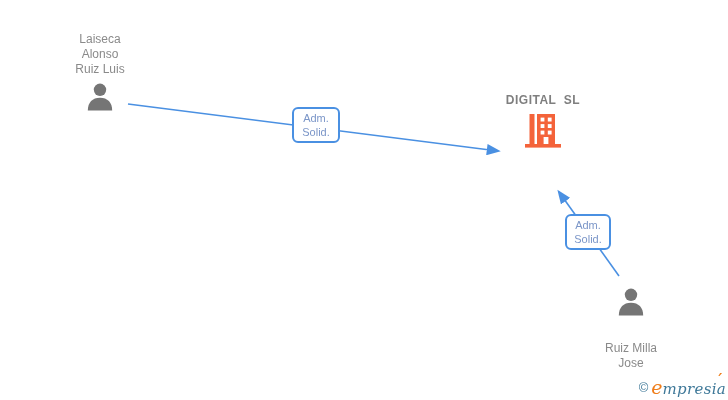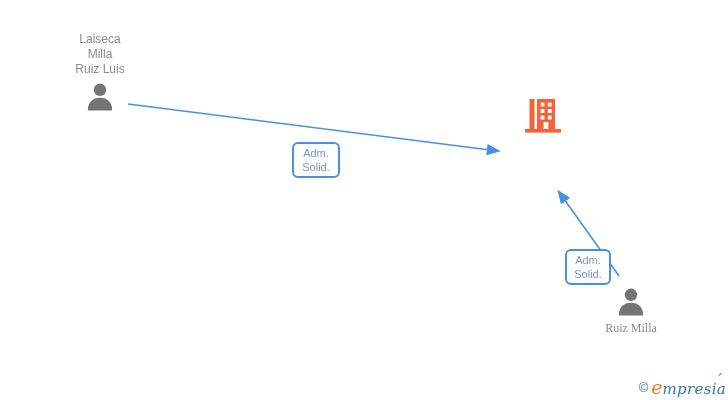--- a/index.html
+++ b/index.html
@@ -50,33 +50,32 @@
     background: #ffffff;
     border: 2px solid var(--arrow-blue, #4a90e2);
     border-radius: 6px;
     font-size: 11px;
     line-height: 14px;
     color: var(--label-text, #7b96c8);
     text-align: center;
     display: flex;
     flex-direction: column;
     justify-content: center;
-    margin-top: 35px;
   }
   .edge-label span { display: block; }
 
   #edge1-label { left: 292px; top: 107px; width: 48px; height: 36px; }
   #edge2-label { left: 565px; top: 214px; width: 46px; height: 36px; }
 
   #person1 { left: 43px;  top: 32px;  width: 114px; }
   #person1 .icon-wrap { margin-top: 5px; }
   #company { left: 483px; top: 93px;  width: 120px; }
   #company .icon-wrap { margin-top: 3px; }
   #person2 { left: 574px; top: 287px; width: 114px; }
-  #person2 .node-label { margin-top: 1px; font-family: Liberation Serif, serif; }
+  #person2 .node-label { margin-top: 21px; }
 
   .person-glyph path, .person-glyph circle { fill: var(--icon-gray, #757575); }
   .building-glyph .b-solid { fill: var(--company-orange, #f4633a); }
   .building-glyph .b-hole  { fill: #ffffff; }
 
   #watermark {
     position: absolute;
     right: 2px; bottom: 2px;
     z-index: 4;
     font-family: "DejaVu Serif", serif;
@@ -119,33 +118,34 @@
         <path d="M0,0 L10,4 L0,8 Z"></path>
       </marker>
     </defs>
     <line class="edge-line" x1="128" y1="104" x2="498" y2="151" marker-end="url(#arrowhead)"></line>
     <line class="edge-line" x1="619" y1="276" x2="559" y2="192" marker-end="url(#arrowhead)"></line>
   </svg>
 
   <div class="node person" id="person1">
     <div class="node-label">
       <span>Laiseca</span>
-      <span>Milla</span>
+      <span>Alonso</span>
       <span>Ruiz Luis</span>
     </div>
     <span class="icon-wrap">
       <svg class="person-glyph" width="30" height="29" viewBox="0 0 30 29">
         <circle cx="15" cy="7.8" r="6.2"></circle>
         <path d="M15,15.8 C7.5,15.8 2.8,20.4 2.8,28.6 L27.2,28.6 C27.2,20.4 22.5,15.8 15,15.8 Z"></path>
       </svg>
     </span>
   </div>
 
   <div class="node company" id="company">
     <div class="node-label">
+      <span>DIGITAL  SL</span>
     </div>
     <span class="icon-wrap">
       <svg class="building-glyph" width="38" height="37" viewBox="0 0 38 37">
         <rect class="b-solid" x="1" y="33" width="36" height="3.6"></rect>
         <rect class="b-solid" x="5.5" y="3" width="5" height="30"></rect>
         <rect class="b-solid" x="13" y="3" width="18" height="30"></rect>
         <rect class="b-hole" x="16.6" y="6.6" width="3.8" height="3.9"></rect>
         <rect class="b-hole" x="23.8" y="6.6" width="3.8" height="3.9"></rect>
         <rect class="b-hole" x="16.6" y="13.1" width="3.8" height="3.9"></rect>
         <rect class="b-hole" x="23.8" y="13.1" width="3.8" height="3.9"></rect>
@@ -158,20 +158,21 @@
 
   <div class="node person" id="person2">
     <span class="icon-wrap">
       <svg class="person-glyph" width="30" height="29" viewBox="0 0 30 29">
         <circle cx="15" cy="7.8" r="6.2"></circle>
         <path d="M15,15.8 C7.5,15.8 2.8,20.4 2.8,28.6 L27.2,28.6 C27.2,20.4 22.5,15.8 15,15.8 Z"></path>
       </svg>
     </span>
     <div class="node-label">
       <span>Ruiz Milla</span>
+      <span>Jose</span>
     </div>
   </div>
 
   <div class="edge-label" id="edge1-label">
     <span>Adm.</span>
     <span>Solid.</span>
   </div>
   <div class="edge-label" id="edge2-label">
     <span>Adm.</span>
     <span>Solid.</span>

